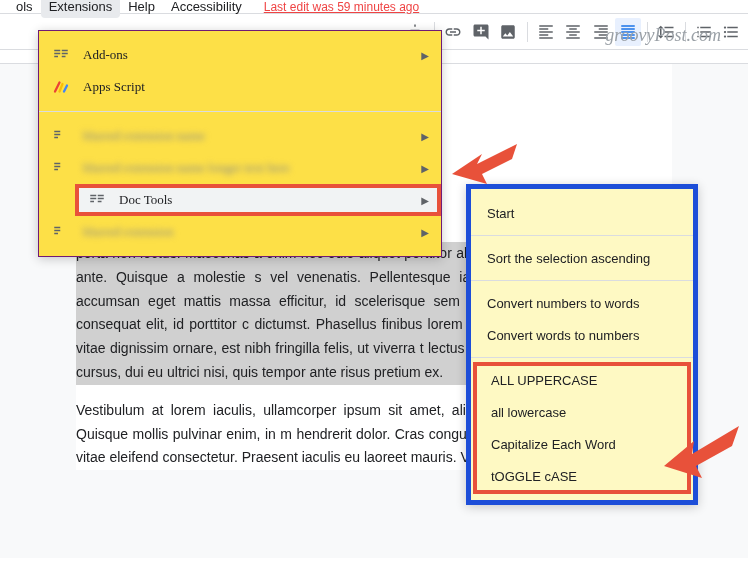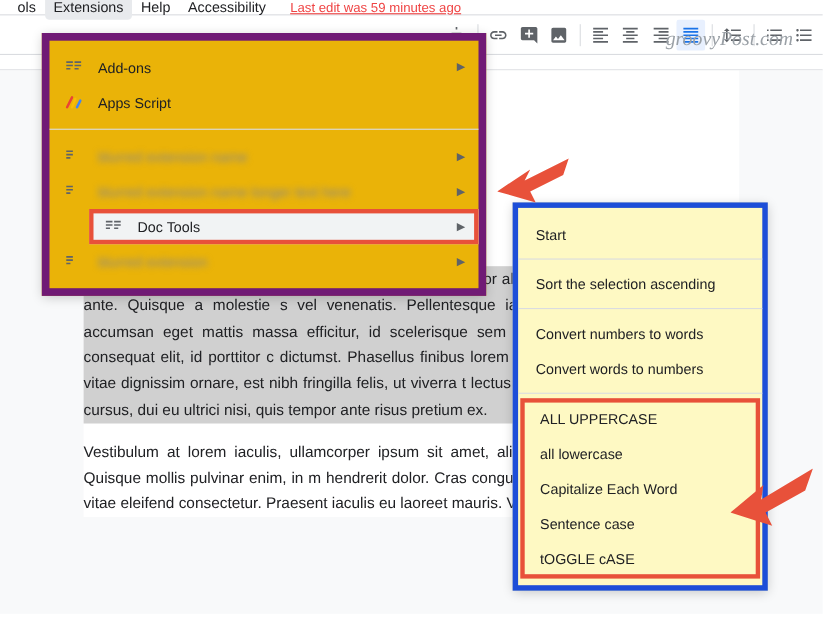--- a/index.html
+++ b/index.html
@@ -16,21 +16,21 @@
     .tb-btn.active { background: #e8f0fe; color: #1a73e8; }
     .tb-sep { width: 1px; height: 20px; background: #dadce0; margin: 0 4px; }
     
     .ruler { height: 14px; border-bottom: 1px solid #dadce0; background: #fff; position: relative; font-size: 9px; color: #5f6368; }
     
     .doc-area { padding: 0 76px; background: #f8f9fa; height: 494px; overflow: hidden; position: relative; }
     .doc-page { background: #fff; padding: 0 0; }
     .selected-text { background: #d0d0d0; font-size: 14px; line-height: 1.7; text-align: justify; color: #202124; padding: 0; }
     .normal-text { font-size: 14px; line-height: 1.7; text-align: justify; color: #202124; margin-top: 14px; }
     
-    .dropdown-menu { position: absolute; top: 30px; left: 38px; width: 404px; background: #eab308; box-shadow: 0 2px 10px rgba(0,0,0,.2); border: 7px solid #701a75; z-index: 100; padding: 8px 0; }
+    .dropdown-menu { position: absolute; top: 30px; left: 38px; width: 404px; background: #fde047; box-shadow: 0 2px 10px rgba(0,0,0,.2); border: 1px solid #701a75; z-index: 100; padding: 8px 0; font-family: Liberation Serif, serif; }
     .dd-item { display: flex; align-items: center; height: 32px; padding: 0 12px; cursor: pointer; position: relative; }
     .dd-icon { width: 20px; height: 20px; margin-right: 12px; display: flex; align-items: center; justify-content: center; color: #5f6368; flex-shrink: 0; }
     .dd-label { flex: 1; color: #202124; }
     .dd-arrow { color: #5f6368; font-size: 10px; }
     .dd-sep { height: 1px; background: #dadce0; margin: 8px 0; }
     .dd-item.highlighted { outline: 4px solid #e8513a; outline-offset: -4px; background: #f1f3f4; margin-left: 36px; }
     .blur-text { filter: blur(3px); color: #888; }
     
     .submenu { position: absolute; top: 184px; left: 466px; width: 232px; background: #fef9c3; box-shadow: 0 2px 10px rgba(0,0,0,.2); border: 5px solid #1d4ed8; z-index: 100; padding: 8px 0; }
     .sub-item { height: 32px; display: flex; align-items: center; padding: 0 16px; cursor: pointer; color: #202124; font-size: 13px; }
@@ -190,21 +190,20 @@
   <div class="sub-sep"></div>
   <div class="sub-item">Sort the selection ascending</div>
   <div class="sub-sep"></div>
   <div class="sub-item">Convert numbers to words</div>
   <div class="sub-item">Convert words to numbers</div>
   <div class="sub-sep"></div>
   <div class="case-box">
     <div class="sub-item">ALL UPPERCASE</div>
     <div class="sub-item">all lowercase</div>
     <div class="sub-item">Capitalize Each Word</div>
-    <div class="sub-item">Sentence case</div>
     <div class="sub-item">tOGGLE cASE</div>
   </div>
 </div>
 
 <svg class="arrow1" width="70" height="60">
     <polygon points="0,40 30,20 25,30 65,10 60,25 30,40 35,50" fill="#e8513a"></polygon>
   </svg>
 <svg class="arrow2" width="80" height="70">
     <polygon points="0,40 30,15 28,28 75,0 68,20 32,40 38,52" fill="#e8513a"></polygon>
   </svg>

